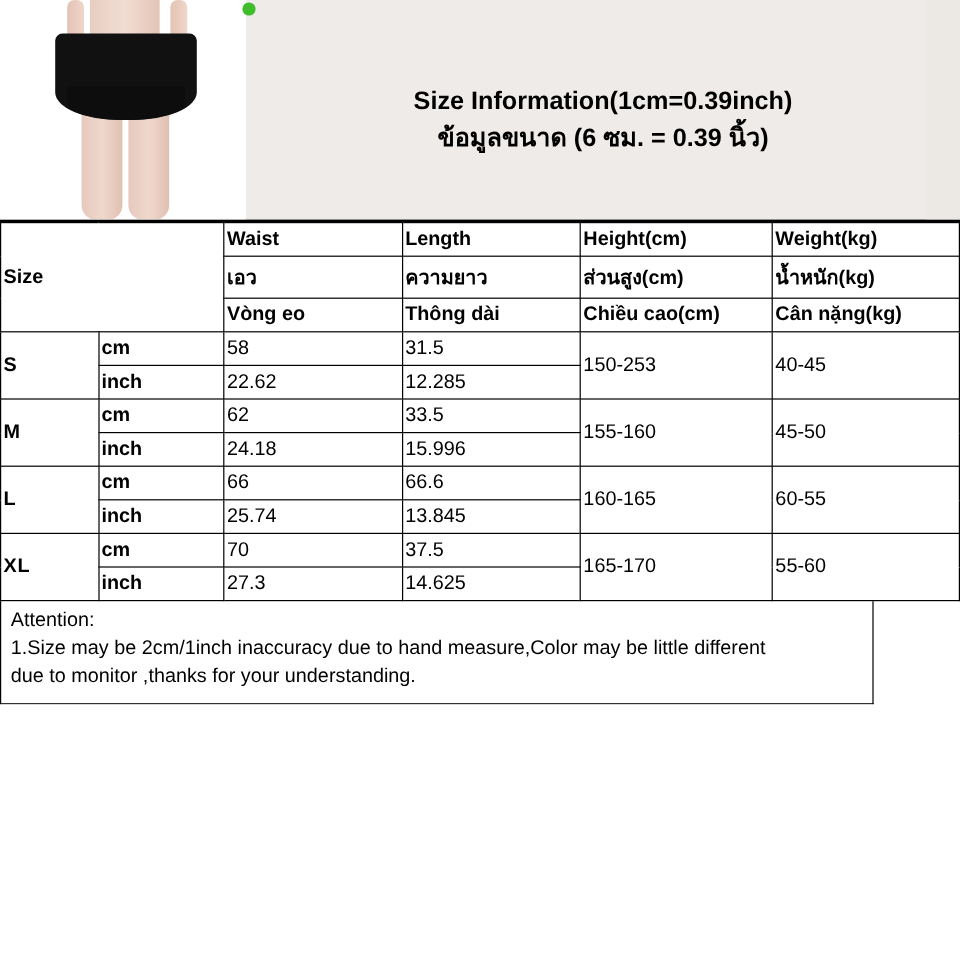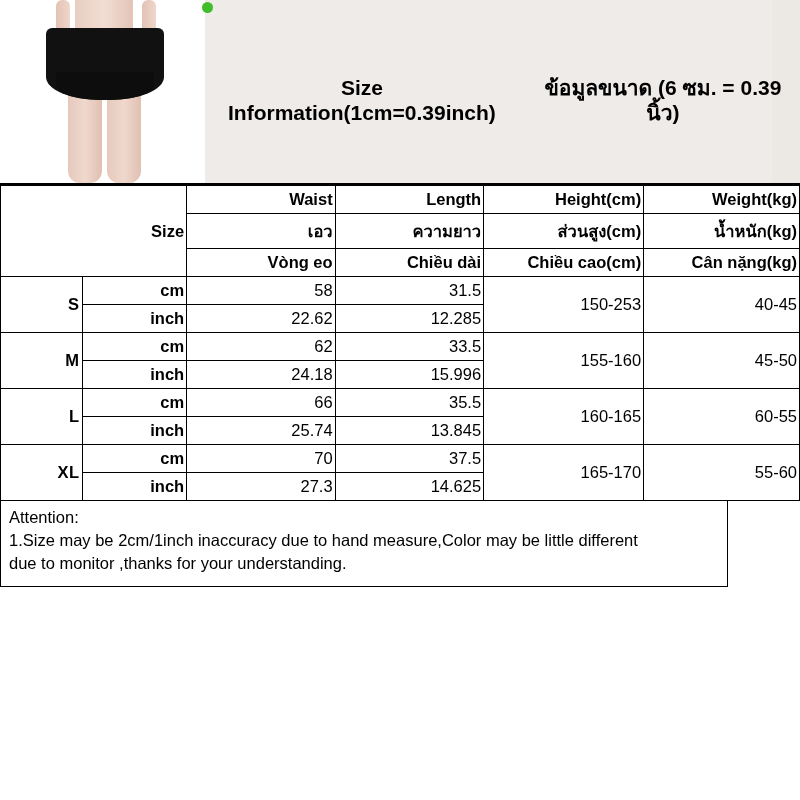--- a/index.html
+++ b/index.html
@@ -105,21 +105,21 @@
     background: #3fbd2b;
   }
 
   .banner-text {
     position: absolute;
     left: 205px;
     right: 0;
     top: 0;
     height: 183px;
     display: flex;
-    flex-direction: row;
+    flex-direction: column;
     align-items: center;
     justify-content: center;
     gap: 7px;
     padding-top: 18px;
     box-sizing: border-box;
   }
   .banner-line {
     font-size: 21px;
     font-weight: bold;
     text-align: center;
@@ -127,21 +127,21 @@
   }
 
   
   table.size-table {
     border-collapse: collapse;
     width: 800px;
     table-layout: fixed;
   }
   table.size-table td {
     border: 1.5px solid #000;
-    text-align: right;
+    text-align: left;
     vertical-align: middle;
     font-size: 16.5px;
     padding: 4px 2px;
     background: #ffffff;
   }
   td.head {
     background: #d7d7d7;
     font-weight: bold;
   }
   td.sizelabel-cell {
@@ -226,21 +226,21 @@
         <td class="head">Weight(kg)</td>
       </tr>
       <tr>
         <td class="head">เอว</td>
         <td class="head">ความยาว</td>
         <td class="head">ส่วนสูง(cm)</td>
         <td class="head">น้ำหนัก(kg)</td>
       </tr>
       <tr>
         <td class="head">Vòng eo</td>
-        <td class="head">Chiều dài</td>
+        <td class="head">Thông dài</td>
         <td class="head">Chiều cao(cm)</td>
         <td class="head">Cân nặng(kg)</td>
       </tr>
 
       <tr>
         <td class="bigsize" rowspan="2">S</td>
         <td class="unit">cm</td>
         <td>58</td>
         <td>31.5</td>
         <td rowspan="2">150-253</td>
@@ -263,21 +263,21 @@
       <tr>
         <td class="unit">inch</td>
         <td>24.18</td>
         <td>15.996</td>
       </tr>
 
       <tr>
         <td class="bigsize" rowspan="2">L</td>
         <td class="unit">cm</td>
         <td>66</td>
-        <td>35.5</td>
+        <td>66.6</td>
         <td rowspan="2">160-165</td>
         <td rowspan="2">60-55</td>
       </tr>
       <tr>
         <td class="unit">inch</td>
         <td>25.74</td>
         <td>13.845</td>
       </tr>
 
       <tr>

